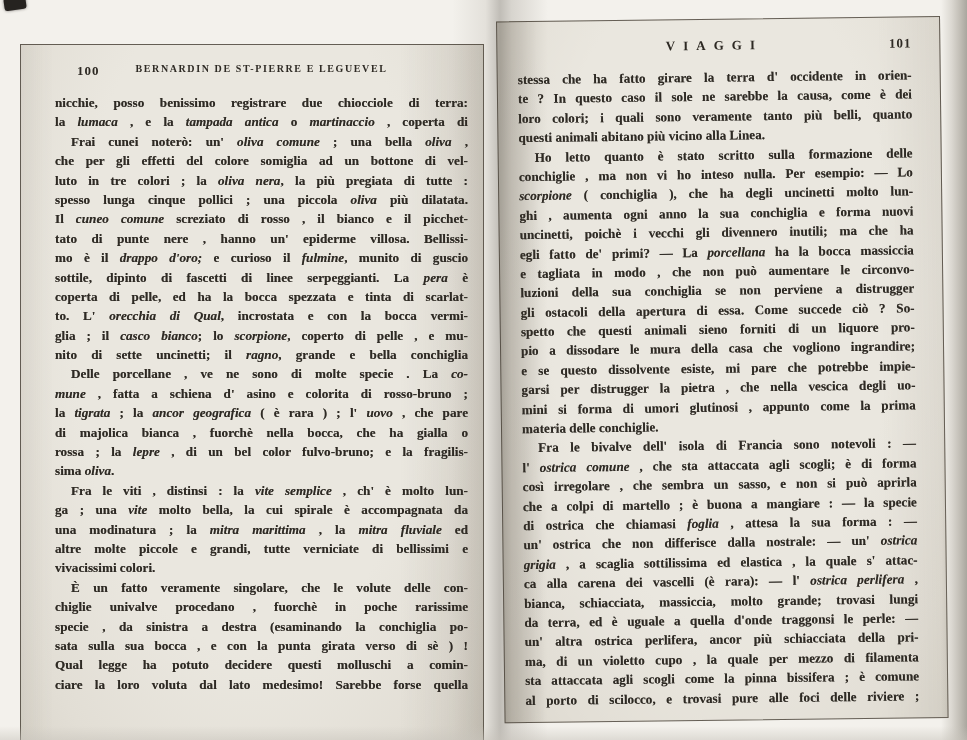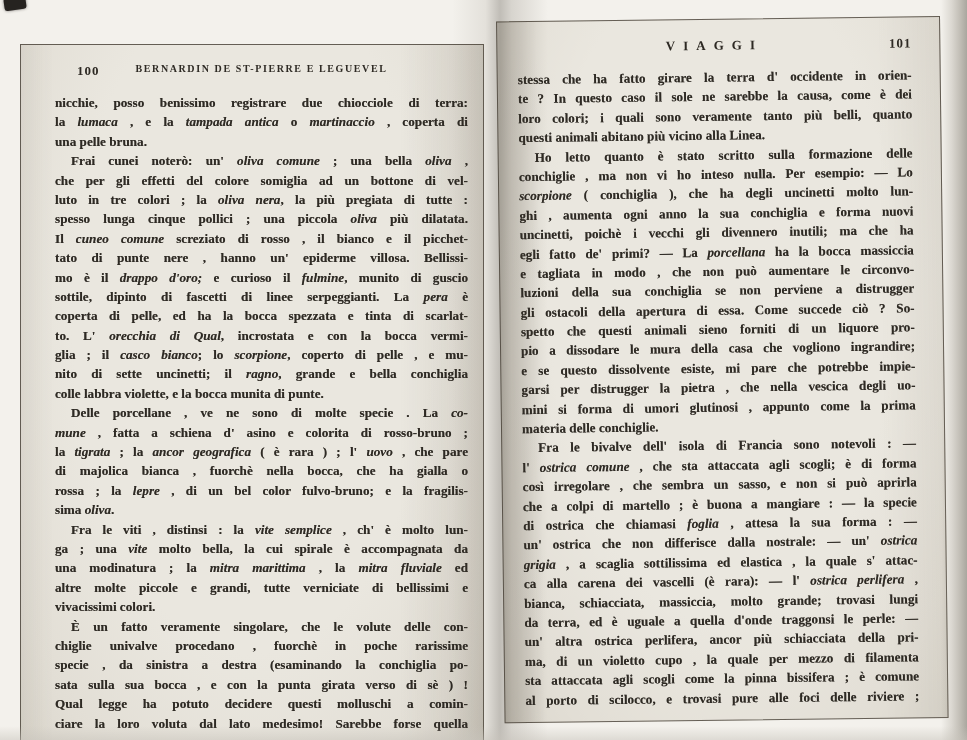--- a/index.html
+++ b/index.html
@@ -109,34 +109,32 @@
 <div class="scan">
 
   <div class="page page-left">
     <div class="running-head">
       <span class="folio">100</span>
       <span class="running-title">BERNARDIN DE ST-PIERRE E LEGUEVEL</span>
     </div>
     <div class="page-body">
         <div class="line">nicchie, posso benissimo registrare due chiocciole di terra:</div>
         <div class="line">la <i>lumaca</i> , e la <i>tampada antica</i> o <i>martinaccio</i> , coperta di</div>
-        <div class="line par-end">una pelle bruna.</div>
         <div class="line indent">Frai cunei noterò: un' <i>oliva comune</i> ; una bella <i>oliva</i> ,</div>
         <div class="line">che per gli effetti del colore somiglia ad un bottone di vel-</div>
         <div class="line">luto in tre colori ; la <i>oliva nera</i>, la più pregiata di tutte :</div>
         <div class="line">spesso lunga cinque pollici ; una piccola <i>oliva</i> più dilatata.</div>
         <div class="line">Il <i>cuneo comune</i> screziato di rosso , il bianco e il picchet-</div>
         <div class="line">tato di punte nere , hanno un' epiderme villosa. Bellissi-</div>
         <div class="line">mo è il <i>drappo d'oro;</i> e curioso il <i>fulmine</i>, munito di guscio</div>
         <div class="line">sottile, dipinto di fascetti di linee serpeggianti. La <i>pera</i> è</div>
         <div class="line">coperta di pelle, ed ha la bocca spezzata e tinta di scarlat-</div>
         <div class="line">to. L' <i>orecchia di Qual</i>, incrostata e con la bocca vermi-</div>
         <div class="line">glia ; il <i>casco bianco</i>; lo <i>scorpione</i>, coperto di pelle , e mu-</div>
         <div class="line">nito di sette uncinetti; il <i>ragno</i>, grande e bella conchiglia</div>
-        <div class="line par-end">colle labbra violette, e la bocca munita di punte.</div>
         <div class="line indent">Delle porcellane , ve ne sono di molte specie . La <i>co-</i></div>
         <div class="line"><i>mune</i> , fatta a schiena d' asino e colorita di rosso-bruno ;</div>
         <div class="line">la <i>tigrata</i> ; la <i>ancor geografica</i> ( è rara ) ; l' <i>uovo</i> , che pare</div>
         <div class="line">di majolica bianca , fuorchè nella bocca, che ha gialla o</div>
         <div class="line">rossa ; la <i>lepre</i> , di un bel color fulvo-bruno; e la fragilis-</div>
         <div class="line par-end">sima <i>oliva</i>.</div>
         <div class="line indent">Fra le viti , distinsi : la <i>vite semplice</i> , ch' è molto lun-</div>
         <div class="line">ga ; una <i>vite</i> molto bella, la cui spirale è accompagnata da</div>
         <div class="line">una modinatura ; la <i>mitra marittima</i> , la <i>mitra fluviale</i> ed</div>
         <div class="line">altre molte piccole e grandi, tutte verniciate di bellissimi e</div>

